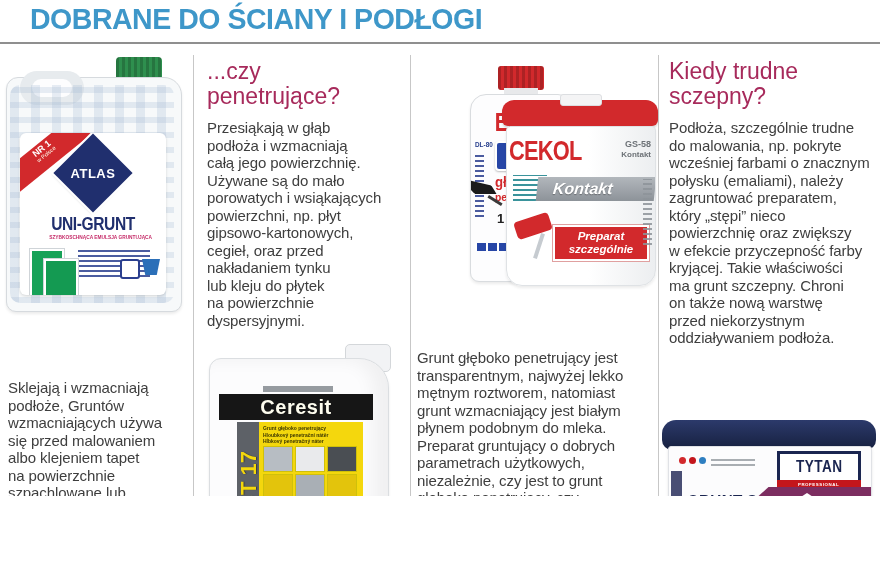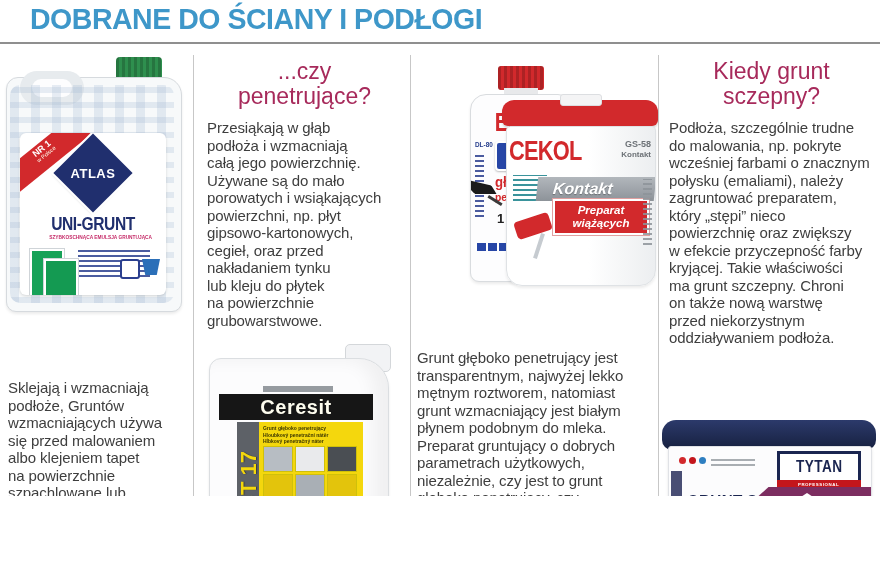--- a/index.html
+++ b/index.html
@@ -5,21 +5,21 @@
   html,body{margin:0;padding:0;background:#fff;}
   .page{position:relative;width:880px;height:496px;background:#fff;overflow:hidden;
         font-family:"Liberation Sans",sans-serif;}
   
   .title{position:absolute;left:30px;top:2px;font-size:30px;font-weight:700;color:#3E97C9;
          letter-spacing:-.5px;white-space:nowrap;transform:scaleX(.95);transform-origin:left top;}
   .rule{position:absolute;left:0;top:42px;width:880px;height:2px;background:#8f8f8f;}
   .vdiv{position:absolute;top:55px;height:497px;width:1px;background:#c7c7c7;}
   .vd1{left:193px}.vd2{left:410px}.vd3{left:658px}
   
-  .h{position:absolute;color:#A72A5B;font-size:23px;line-height:25px;white-space:pre-line;text-align:center;}
+  .h{position:absolute;color:#A72A5B;font-size:23px;line-height:25px;white-space:pre-line;}
   .b{position:absolute;color:#3E3E3E;font-size:15px;line-height:17.5px;white-space:pre-line;letter-spacing:-.1px;}
   .h1{left:8px;top:320px;width:185px}.b1{left:8px;top:379px;width:190px}
   .h2{left:207px;top:59px;width:195px}.b2{left:207px;top:119px;width:200px}
   .h3{left:417px;top:292px;width:245px}.b3{left:417px;top:349px;width:245px}
   .h4{left:669px;top:59px;width:205px}.b4{left:669px;top:119px;width:210px}
   
   .abs{position:absolute;}
   .fine{background-image:repeating-linear-gradient(0deg,currentColor 0 2px,transparent 2px 5px);opacity:.85;}
   
   .atlas{left:4px;top:57px;width:180px;height:255px;}
@@ -104,21 +104,21 @@
      border:1px solid #dfe2e5;border-radius:4px 4px 16px 16px;overflow:hidden;box-shadow:0 2px 3px rgba(0,0,0,.08);}
   .cekol-brand{left:2px;top:8px;color:#D2292C;font-weight:800;font-size:28px;transform:scaleX(.78);
      transform-origin:left top;letter-spacing:-1px;white-space:nowrap;}
   .cekol-code{right:4px;top:12px;font-size:9px;font-weight:700;color:#6d7277;text-align:right;}
   .cekol-code2{right:4px;top:23px;font-size:8px;font-weight:700;color:#6d7277;text-align:right;}
   .cekol-fineL{left:6px;top:48px;width:34px;height:26px;color:#17808A;}
   .cekol-banner{left:30px;top:50px;width:118px;height:24px;background:linear-gradient(180deg,#b2b7bc,#8d9399);
      transform:skewX(-6deg);display:flex;align-items:center;}
   .cekol-banner span{color:#fff;font-weight:800;font-style:italic;font-size:16px;padding-left:16px;
      text-shadow:0 1px 1px rgba(0,0,0,.3);}
-  .cekol-redbox{left:46px;top:72px;width:92px;height:32px;background:#D2292C;border:2px solid #fff;
+  .cekol-redbox{left:46px;top:98px;width:92px;height:32px;background:#D2292C;border:2px solid #fff;
      box-shadow:0 0 0 1px #e0a0a0;display:flex;flex-direction:column;align-items:center;justify-content:center;}
   .cekol-redbox span{color:#fff;font-weight:800;font-style:italic;font-size:11.5px;line-height:1.15;}
   .cekol-roller{left:8px;top:90px;width:36px;height:18px;background:#D2292C;border-radius:4px;transform:rotate(-18deg);}
   .cekol-roller-handle{left:30px;top:106px;width:4px;height:26px;background:#c6cbd0;transform:rotate(18deg);}
   .cekol-fineR{right:3px;top:52px;width:9px;height:66px;color:#8d9399;}
   
   .tytan{left:660px;top:372px;width:218px;height:194px;margin-top:48px;}
   .tytan-lid{left:2px;top:0;width:214px;height:30px;background:linear-gradient(180deg,#2C3A6B,#16203F);
      border-radius:14px 14px 10px 10px;}
   .tytan-body{left:8px;top:26px;width:202px;height:148px;background:#fcfcfd;border:1px solid #e0e2e6;
@@ -183,34 +183,34 @@
 podłoża i wzmacniają
 całą jego powierzchnię.
 Używane są do mało
 porowatych i wsiąkających
 powierzchni, np. płyt
 gipsowo-kartonowych,
 cegieł, oraz przed
 nakładaniem tynku
 lub kleju do płytek
 na powierzchnie
-grubowarstwowe.</div>
+dyspersyjnymi.</div>
   <div class="b b3">Grunt głęboko penetrujący jest
 transparentnym, najwyżej lekko
 mętnym roztworem, natomiast
 grunt wzmacniający jest białym
 płynem podobnym do mleka.
 Preparat gruntujący o dobrych
 parametrach użytkowych,
 niezależnie, czy jest to grunt
 głęboko penetrujący, czy
 wzmacniający, powinien
 zawierać co najmniej od 10 do
 12% stałych cząstek wiążących.</div>
-  <div class="h h4">Kiedy grunt
+  <div class="h h4">Kiedy trudne
 sczepny?</div>
   <div class="b b4">Podłoża, szczególnie trudne
 do malowania, np. pokryte
 wcześniej farbami o znacznym
 połysku (emaliami), należy
 zagruntować preparatem,
 który „stępi” nieco
 powierzchnię oraz zwiększy
 w efekcie przyczepność farby
 kryjącej. Takie właściwości
@@ -295,21 +295,21 @@
       <div class="abs cekol-body">
         <div class="abs cekol-brand">CEKOL</div>
         <div class="abs cekol-code">GS-58</div>
         <div class="abs cekol-code2">Kontakt</div>
         <div class="abs fine cekol-fineL"></div>
         <div class="abs cekol-banner">
           <span>Kontakt</span>
         </div>
         <div class="abs cekol-redbox">
           <span>Preparat</span>
-          <span>wiążących</span>
+          <span>szczególnie</span>
         </div>
         <div class="abs cekol-roller"></div>
         <div class="abs cekol-roller-handle"></div>
         <div class="abs fine cekol-fineR"></div>
       </div>
     </div>
   </div>
 
   <div class="abs tytan">
     <div class="abs tytan-lid"></div>

